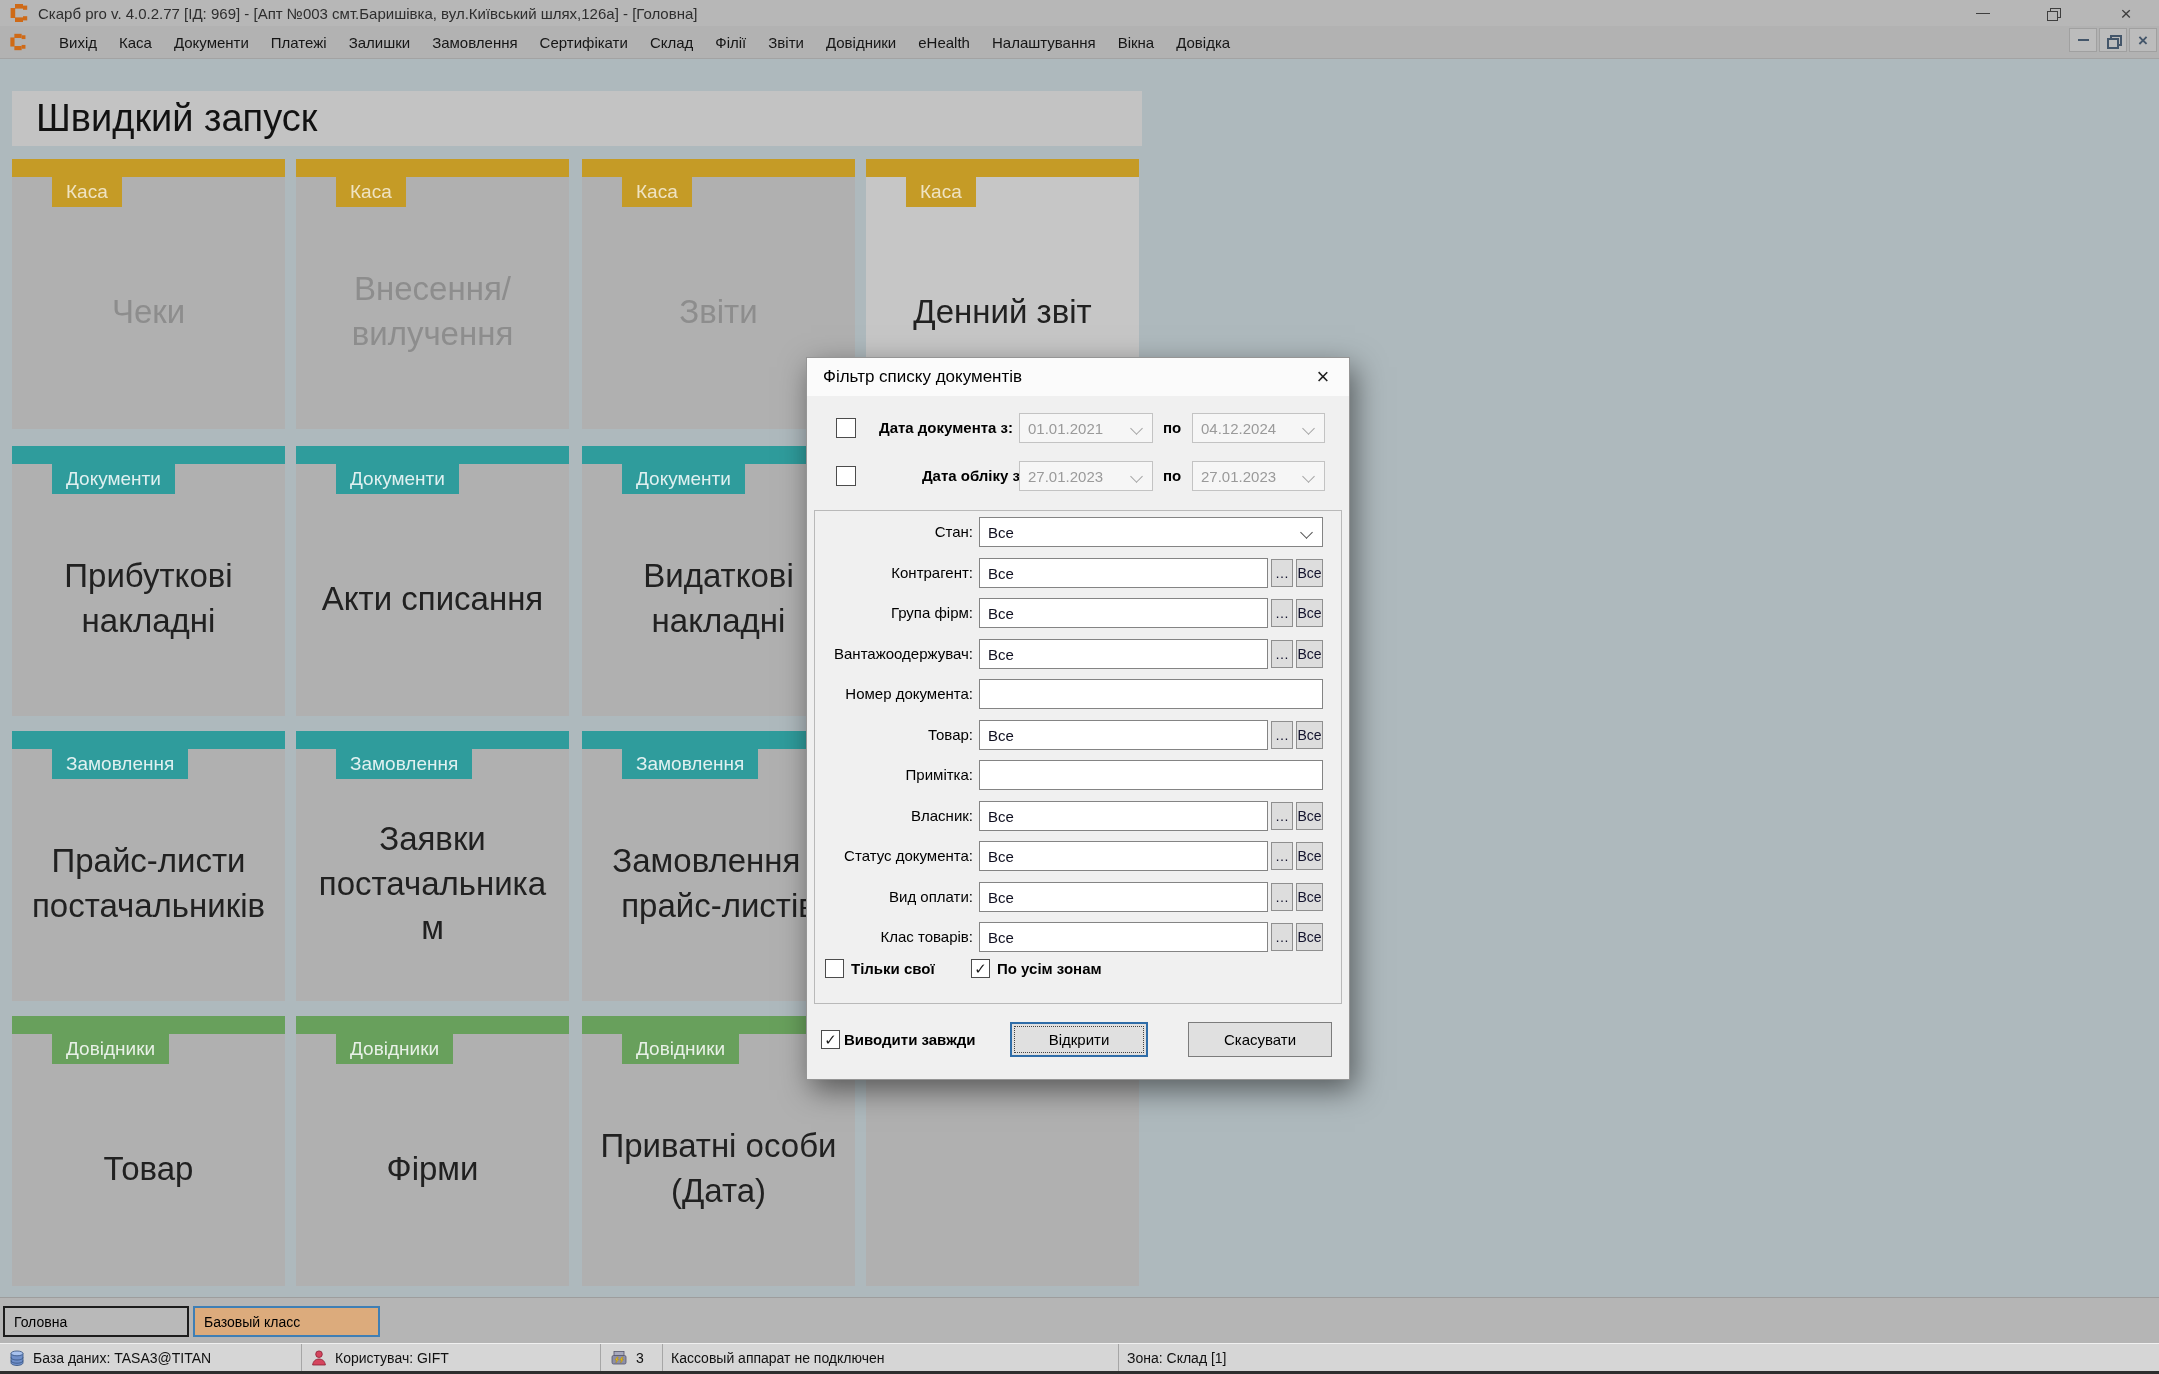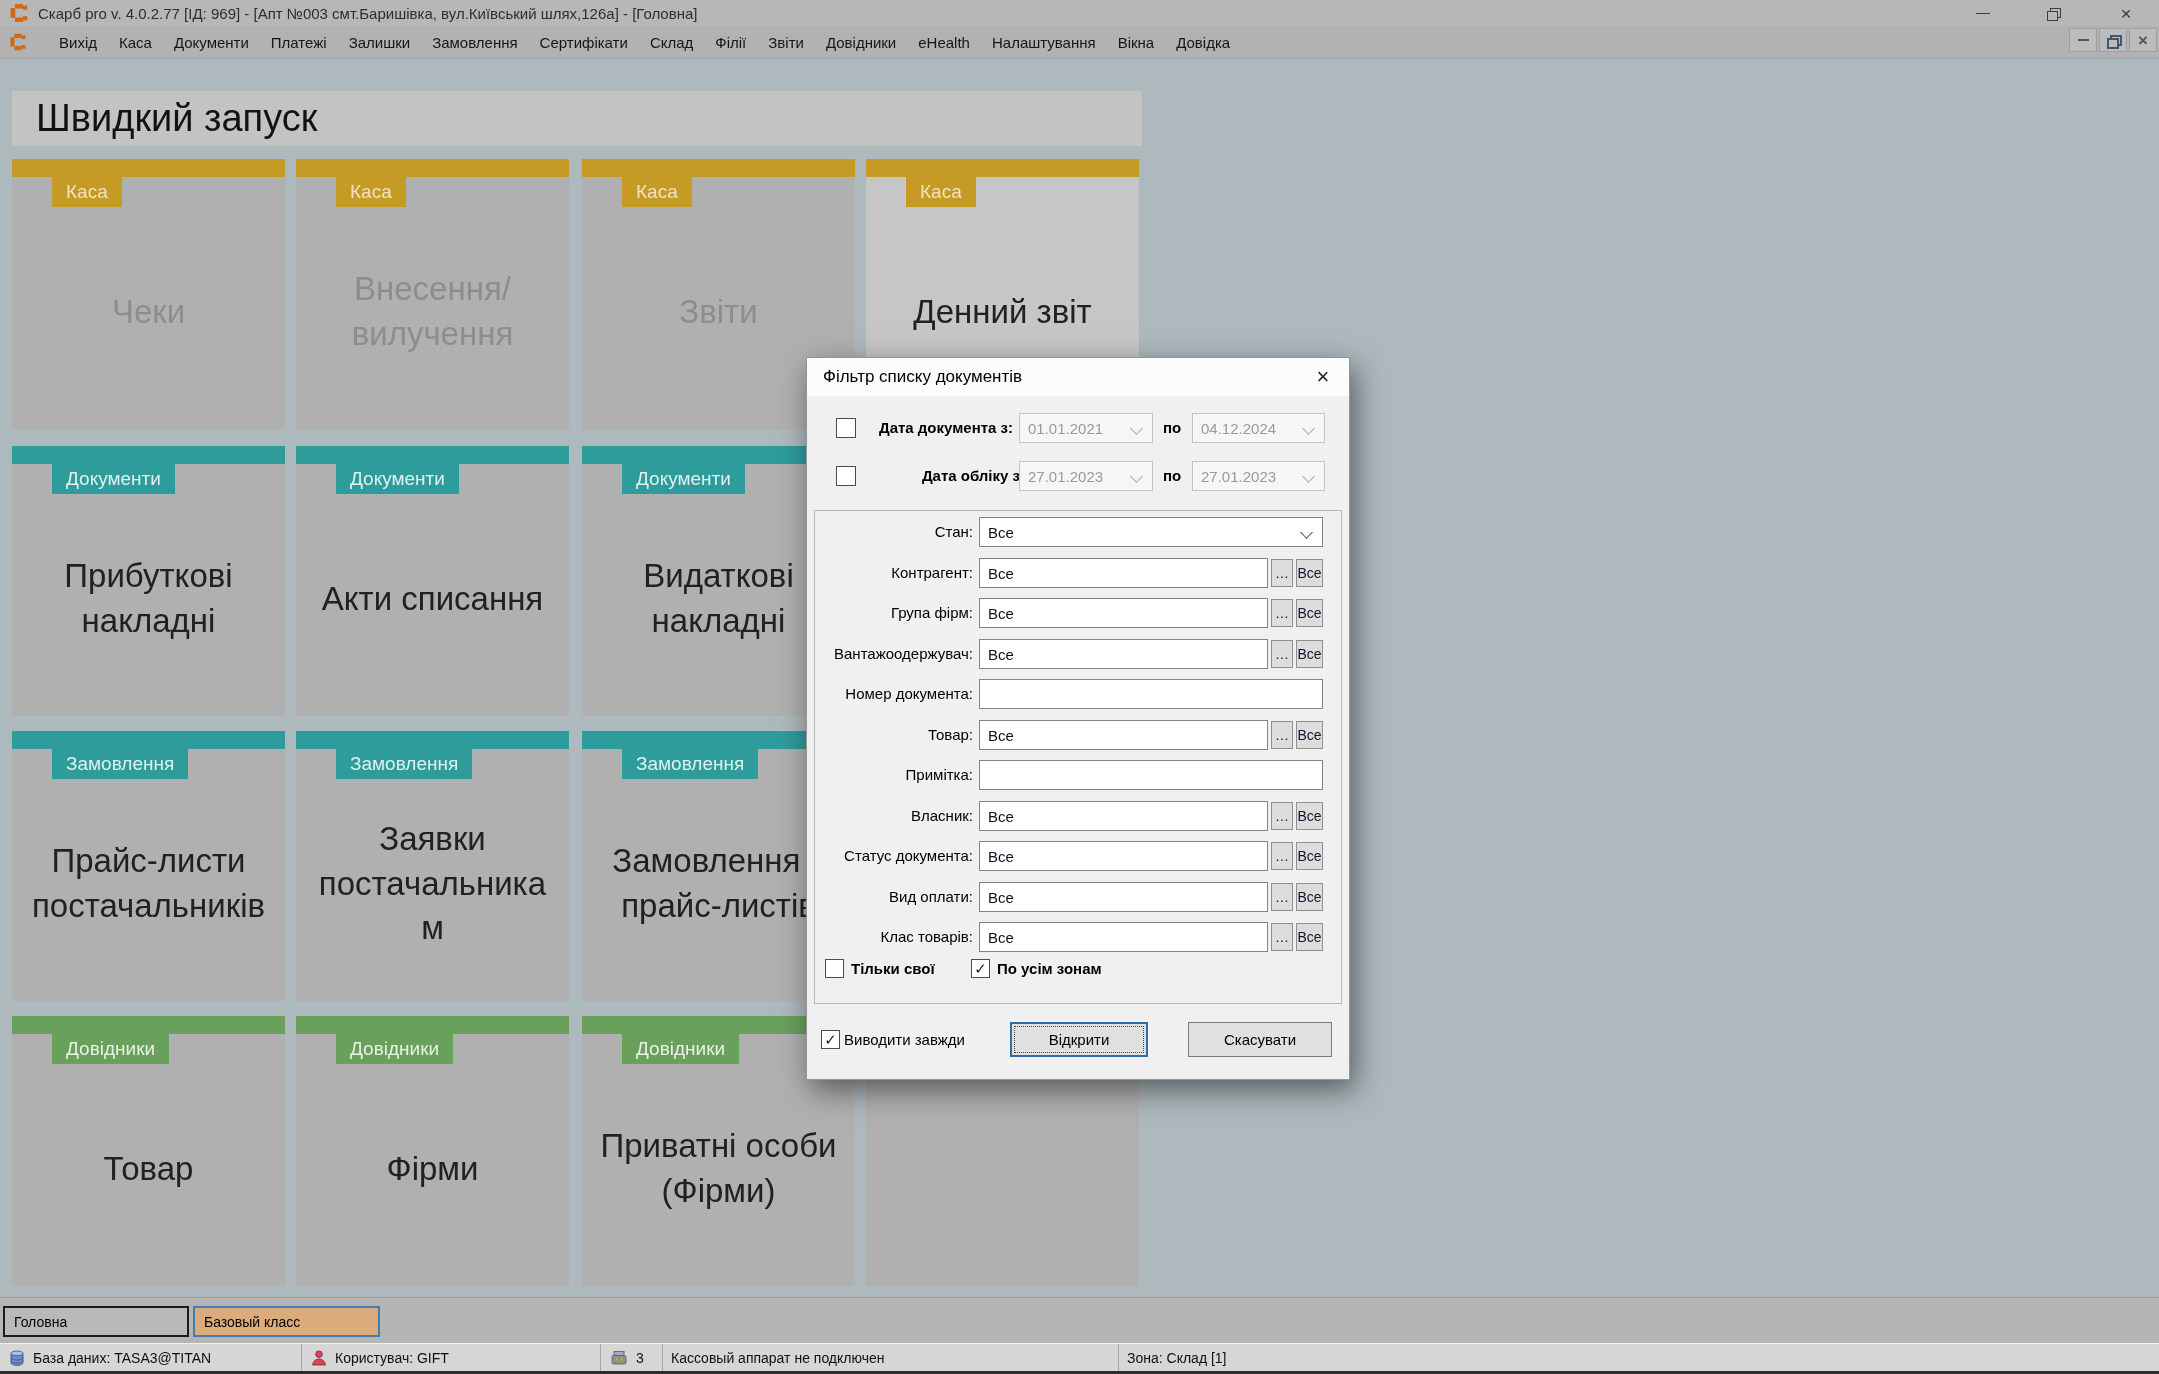--- a/index.html
+++ b/index.html
@@ -207,21 +207,21 @@
     <div class="tile-label">Товар</div>
   </div>
   <div class="abs tile" style="left:296px;top:956px;">
     <div class="tile-strip cat-dov"></div>
     <div class="tile-tab cat-dov">Довідники</div>
     <div class="tile-label">Фірми</div>
   </div>
   <div class="abs tile" style="left:582px;top:956px;">
     <div class="tile-strip cat-dov"></div>
     <div class="tile-tab cat-dov">Довідники</div>
-    <div class="tile-label">Приватні особи (Фірми)</div>
+    <div class="tile-label">Приватні особи (Дата)</div>
   </div>
   <div class="abs tile" style="left:866px;top:956px;">
     <div class="tile-strip cat-dov"></div>
     <div class="tile-tab cat-dov">Довідники</div>
     <div class="tile-label"></div>
   </div>
 </div>
 
 <div class="abs dialog">
   <div class="dlg-title">Фільтр списку документів</div>
@@ -362,21 +362,21 @@
   <div class="abs cb" style="left:18px;top:601px;width:19px;height:19px;"></div>
   <div class="abs dlabel bold" style="left:44px;top:596px;text-align:left;">Тільки свої</div>
   <div class="abs cb" style="left:164px;top:601px;width:19px;height:19px;">
       <span>✓</span>
     </div>
   <div class="abs dlabel bold" style="left:190px;top:596px;text-align:left;">По усім зонам</div>
 
   <div class="abs cb" style="left:14px;top:672px;width:19px;height:19px;">
       <span>✓</span>
     </div>
-  <div class="abs dlabel" style="left:37px;top:667px;text-align:center;">Виводити завжди</div>
+  <div class="abs dlabel" style="left:37px;top:667px;text-align:center;font-weight:bold;">Виводити завжди</div>
   <div class="abs btn default" style="left:203px;top:664px;width:138px;height:35px;">
       <span>Відкрити</span>
     </div>
   <div class="abs btn" style="left:381px;top:664px;width:144px;height:35px;">
       <span>Скасувати</span>
     </div>
 </div>
 
 <div class="abs bottom-strip">
   <div class="abs wtab plain">

